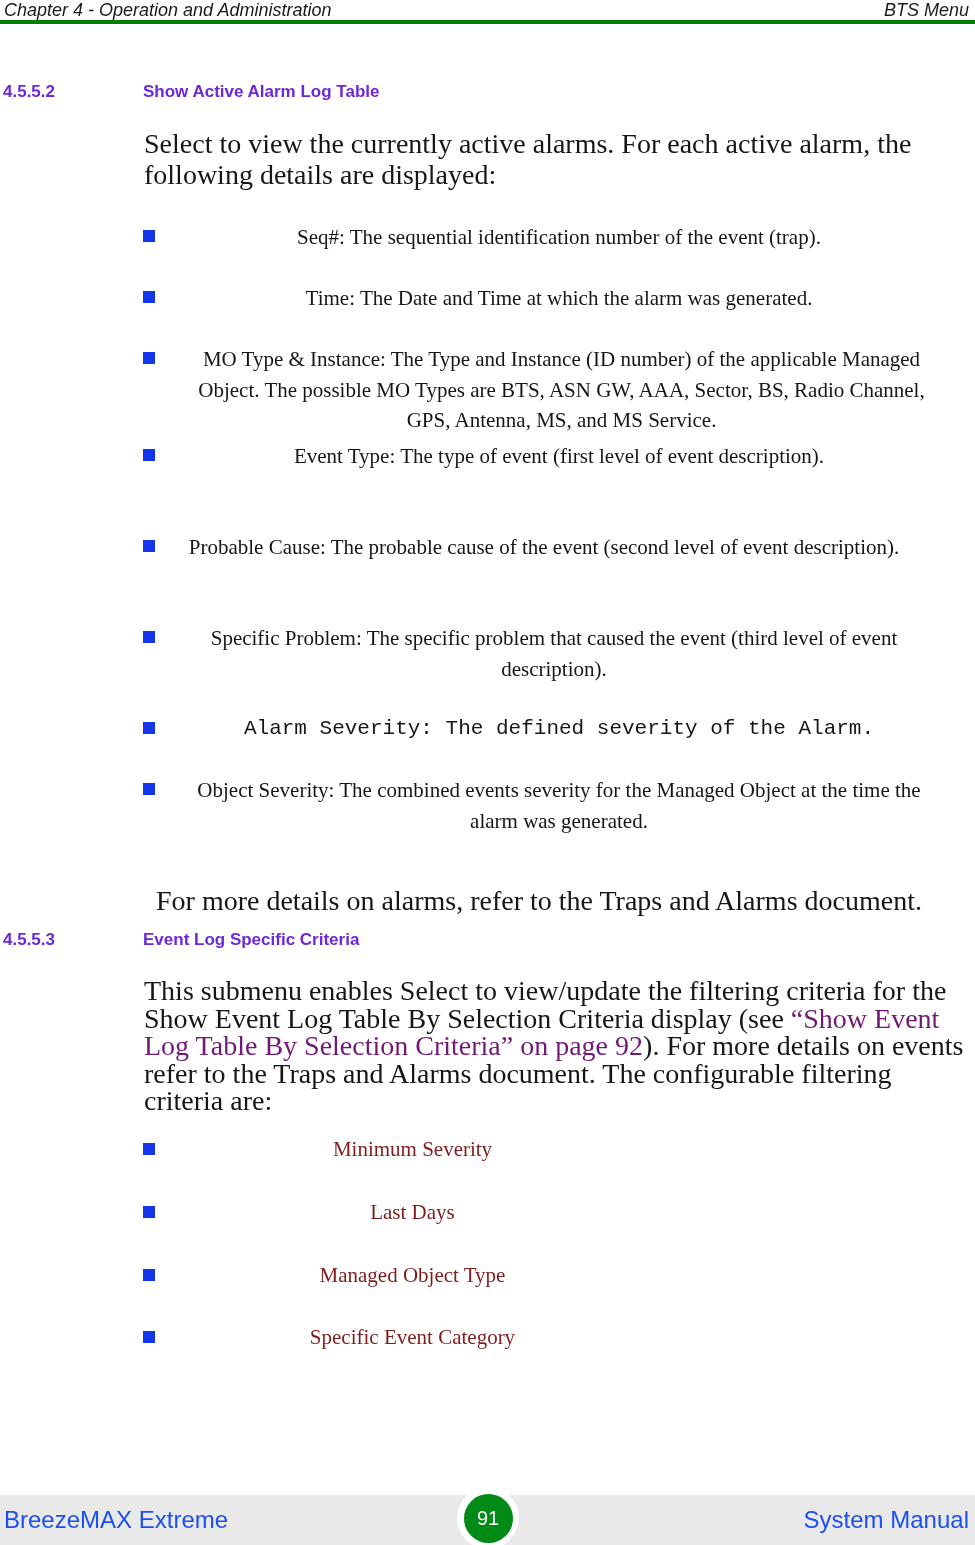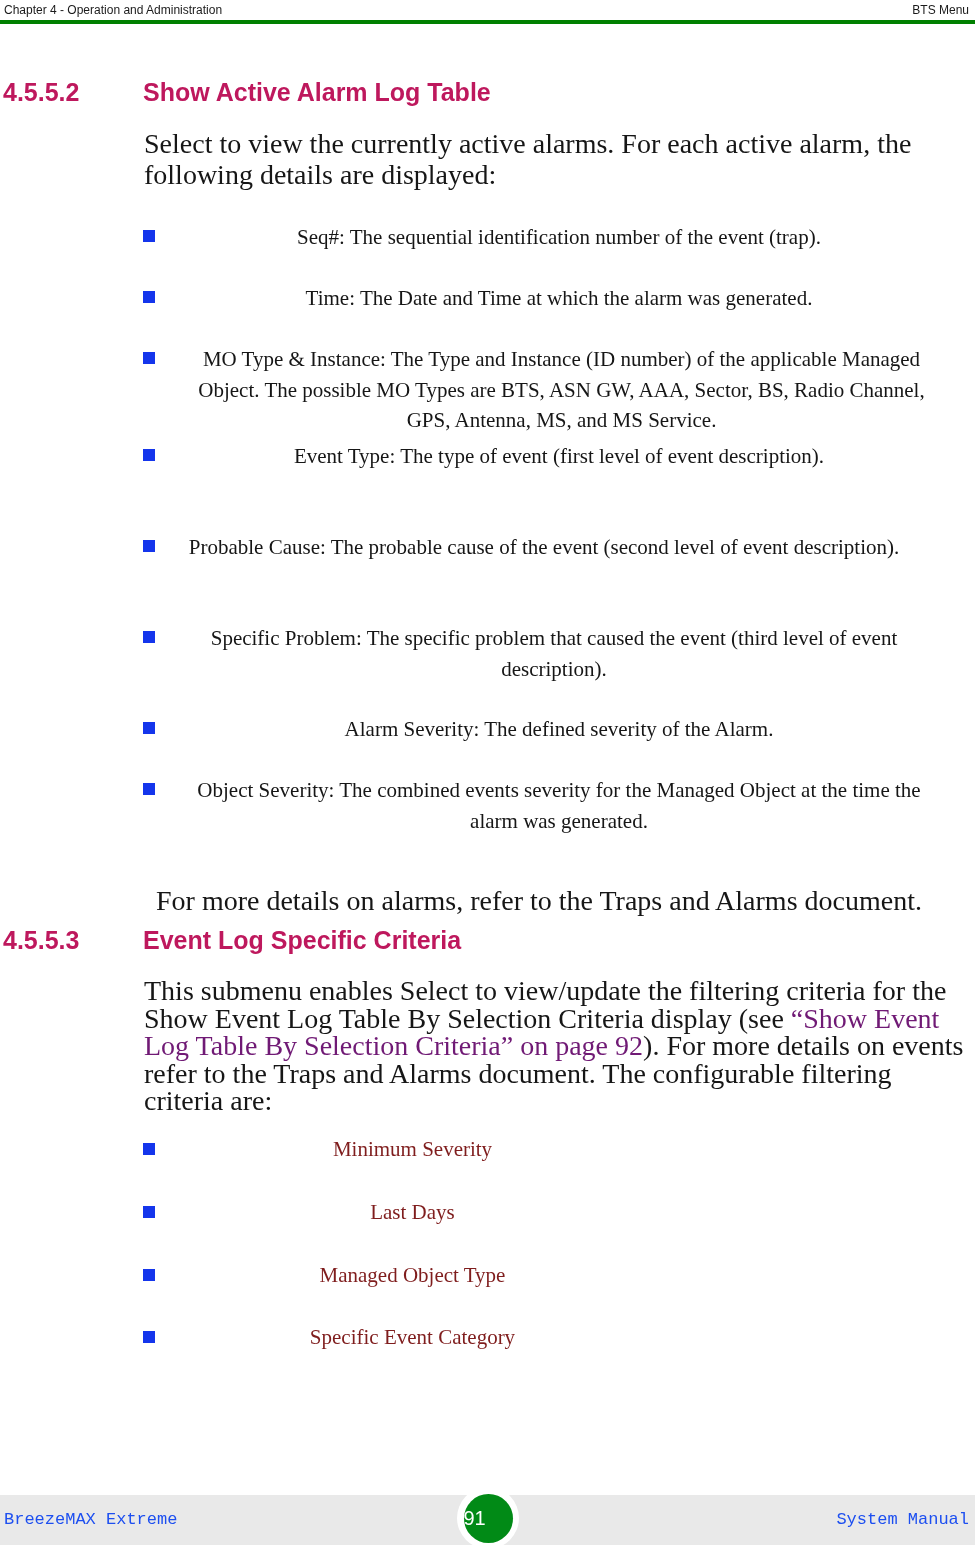--- a/index.html
+++ b/index.html
@@ -21,24 +21,25 @@
     position: absolute;
     top: 0;
     left: 0;
     width: 975px;
     height: 23px;
   }
   .page-header .hdr-text {
     position: absolute;
     top: 0px;
     font-family: "Liberation Sans", sans-serif;
-    font-size: 12px;
+    font-size: 18px;
     line-height: 20px;
     color: #1a1a1a;
     white-space: nowrap;
+    font-style: italic;
   }
   .page-header .hdr-left  { left: 4px; }
   .page-header .hdr-right { right: 6px; }
   .page-header .hdr-rule {
     position: absolute;
     top: 20px;
     left: 0;
     width: 975px;
     height: 4px;
     background: #008000;
@@ -52,23 +53,23 @@
     width: 975px;
   }
 
   
   .heading {
     position: absolute;
     left: 3px;
     width: 960px;
     font-family: "Liberation Sans", sans-serif;
     font-weight: bold;
-    font-size: 25px;
+    font-size: 17px;
     line-height: 30px;
-    color: #be185d;
+    color: #6d28d9;
     white-space: nowrap;
   }
   .heading .h-num {
     display: inline-block;
     width: 140px;
     vertical-align: top;
   }
   .heading .h-title {
     display: inline-block;
     vertical-align: top;
@@ -119,22 +120,22 @@
     position: absolute;
     left: 0;
     top: 1495px;
     width: 975px;
     height: 50px;
     background: #e9e9e9;
   }
   .page-footer .ftr-text {
     position: absolute;
     top: 13px;
-    font-family: Liberation Mono, monospace;
-    font-size: 17px;
+    font-family: Liberation Sans, sans-serif;
+    font-size: 24px;
     line-height: 24px;
     color: #1d4ff0;
     white-space: nowrap;
   }
   .page-footer .ftr-left  { left: 4px; }
   .page-footer .ftr-right { right: 6px; }
 
   .page-badge {
     position: absolute;
     left: 457px;
@@ -147,21 +148,21 @@
     align-items: center;
     justify-content: center;
   }
   .page-badge .disc {
     width: 49px;
     height: 49px;
     border-radius: 50%;
     background: #018a16;
     display: flex;
     align-items: center;
-    justify-content: flex-start;
+    justify-content: center;
   }
   .page-badge .num {
     font-family: "Liberation Sans", sans-serif;
     font-size: 20px;
     color: #ffffff;
     line-height: 1;
   }
 </style>
 </head>
 <body>
@@ -203,21 +204,21 @@
   <div class="bullet-item" style="top:532px; width:770px;">
     <span class="sq"></span>
     <span class="bl-text">Probable Cause: The probable cause of the event (second level of event description).</span>
   </div>
 
   <div class="bullet-item" style="top:623px; width:790px;">
     <span class="sq"></span>
     <span class="bl-text">Specific Problem: The specific problem that caused the event (third level of event description).</span>
   </div>
 
-  <div class="bullet-item" style="top:714px; width:800px;">
+  <div class="bullet-item" style="top:714px; width:800px;font-family:Liberation Mono, monospace;">
     <span class="sq"></span>
     <span class="bl-text">Alarm Severity: The defined severity of the Alarm.</span>
   </div>
 
   <div class="bullet-item" style="top:775px; width:800px;">
     <span class="sq"></span>
     <span class="bl-text">Object Severity: The combined events severity for the Managed Object at the time the alarm was generated.</span>
   </div>
 
   <p class="para loose" style="top:874px; width:805px; margin:12px;">For more details on alarms, refer to the Traps and Alarms document.</p>

